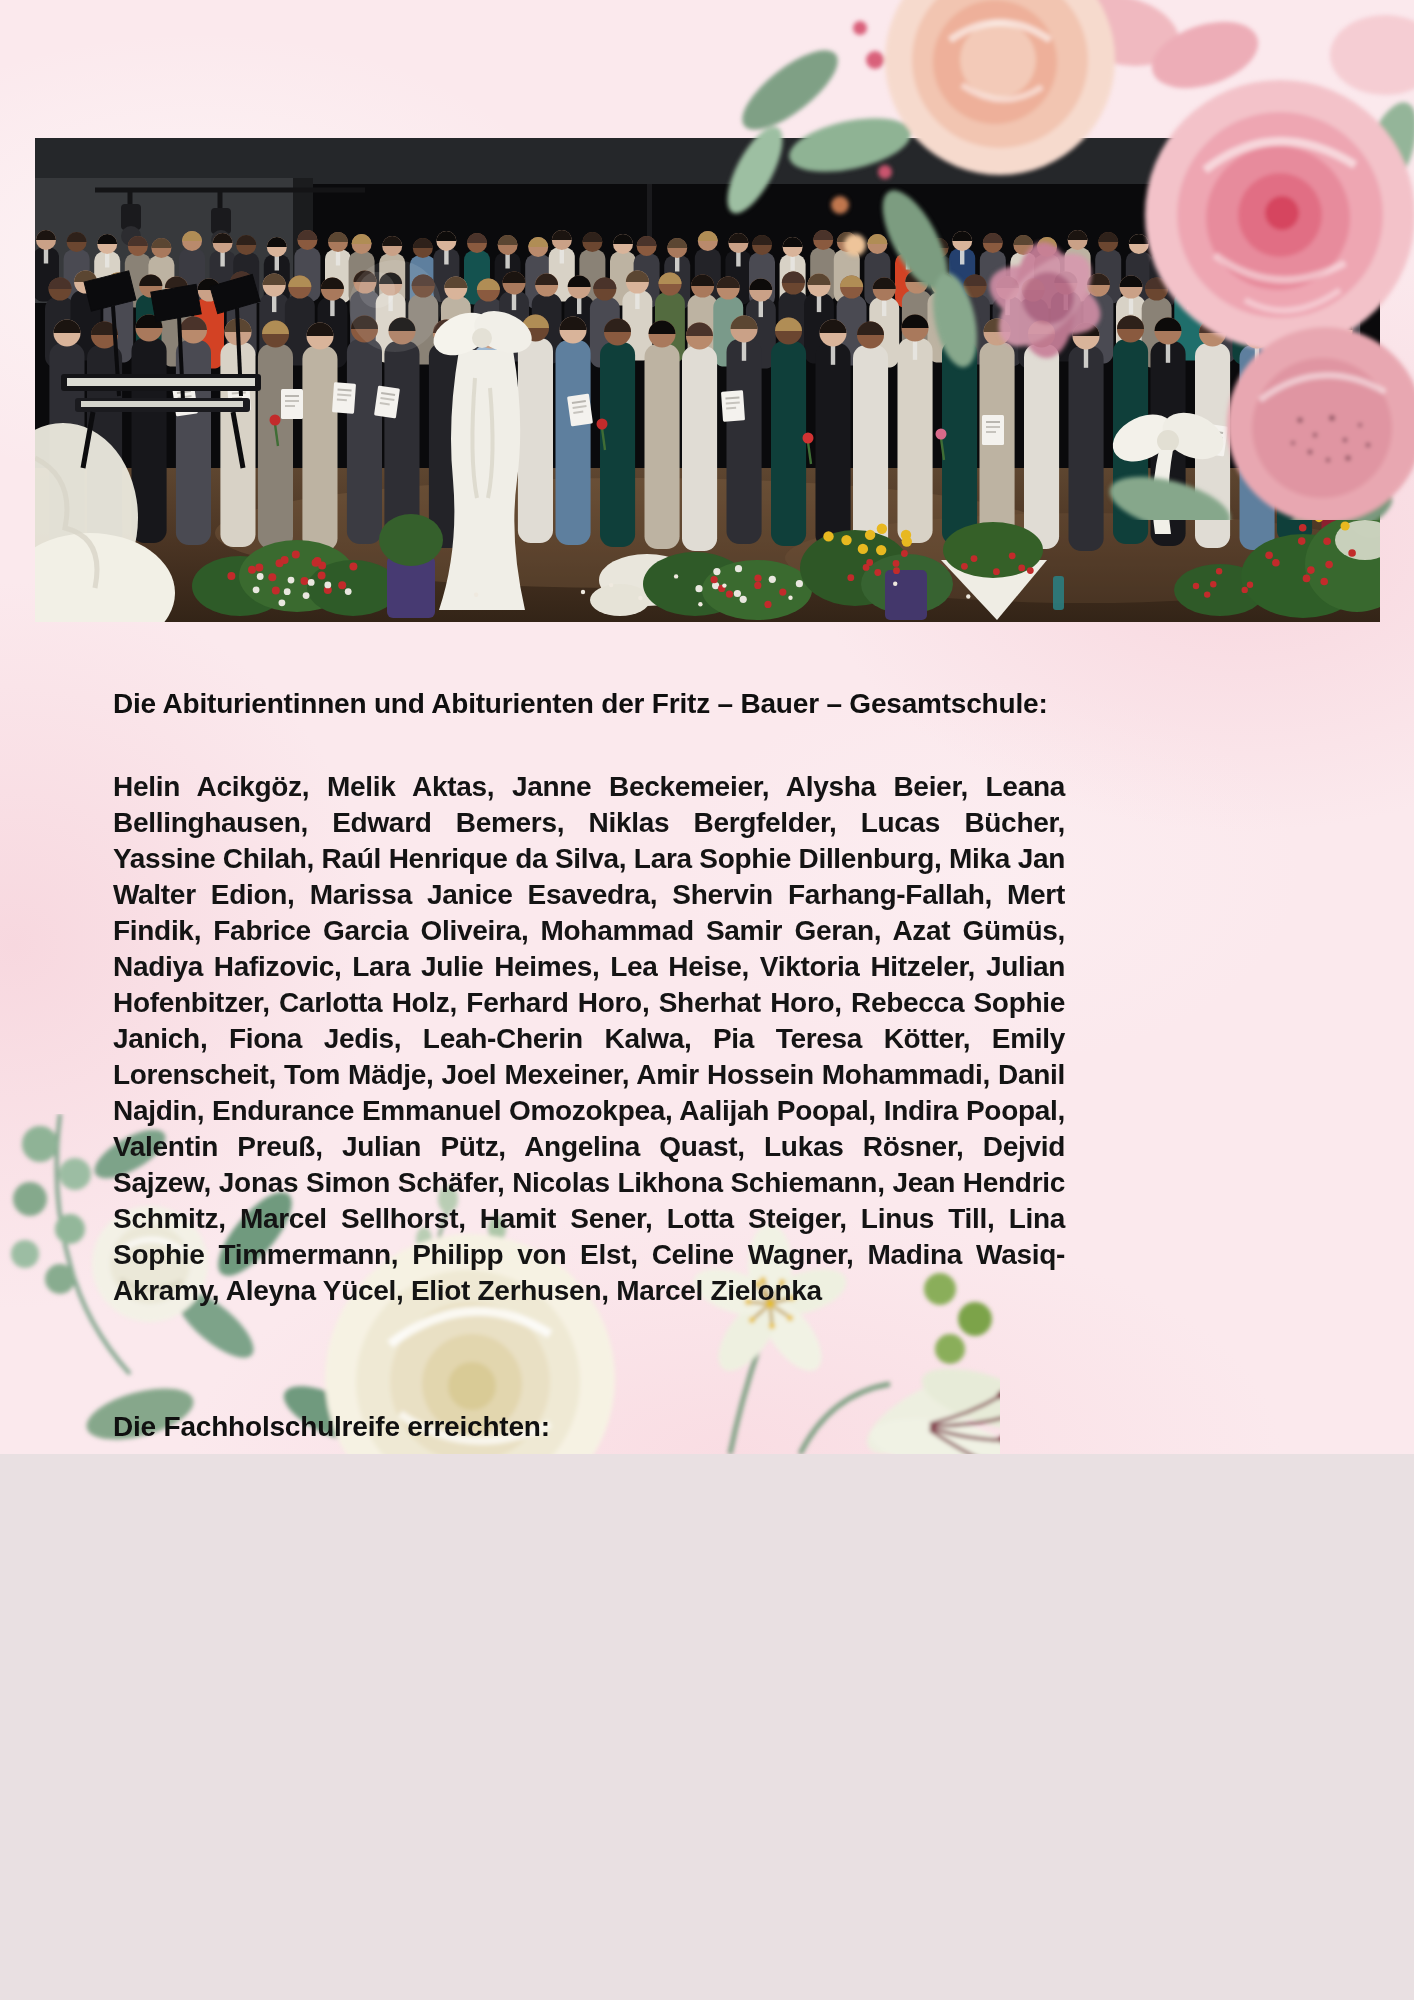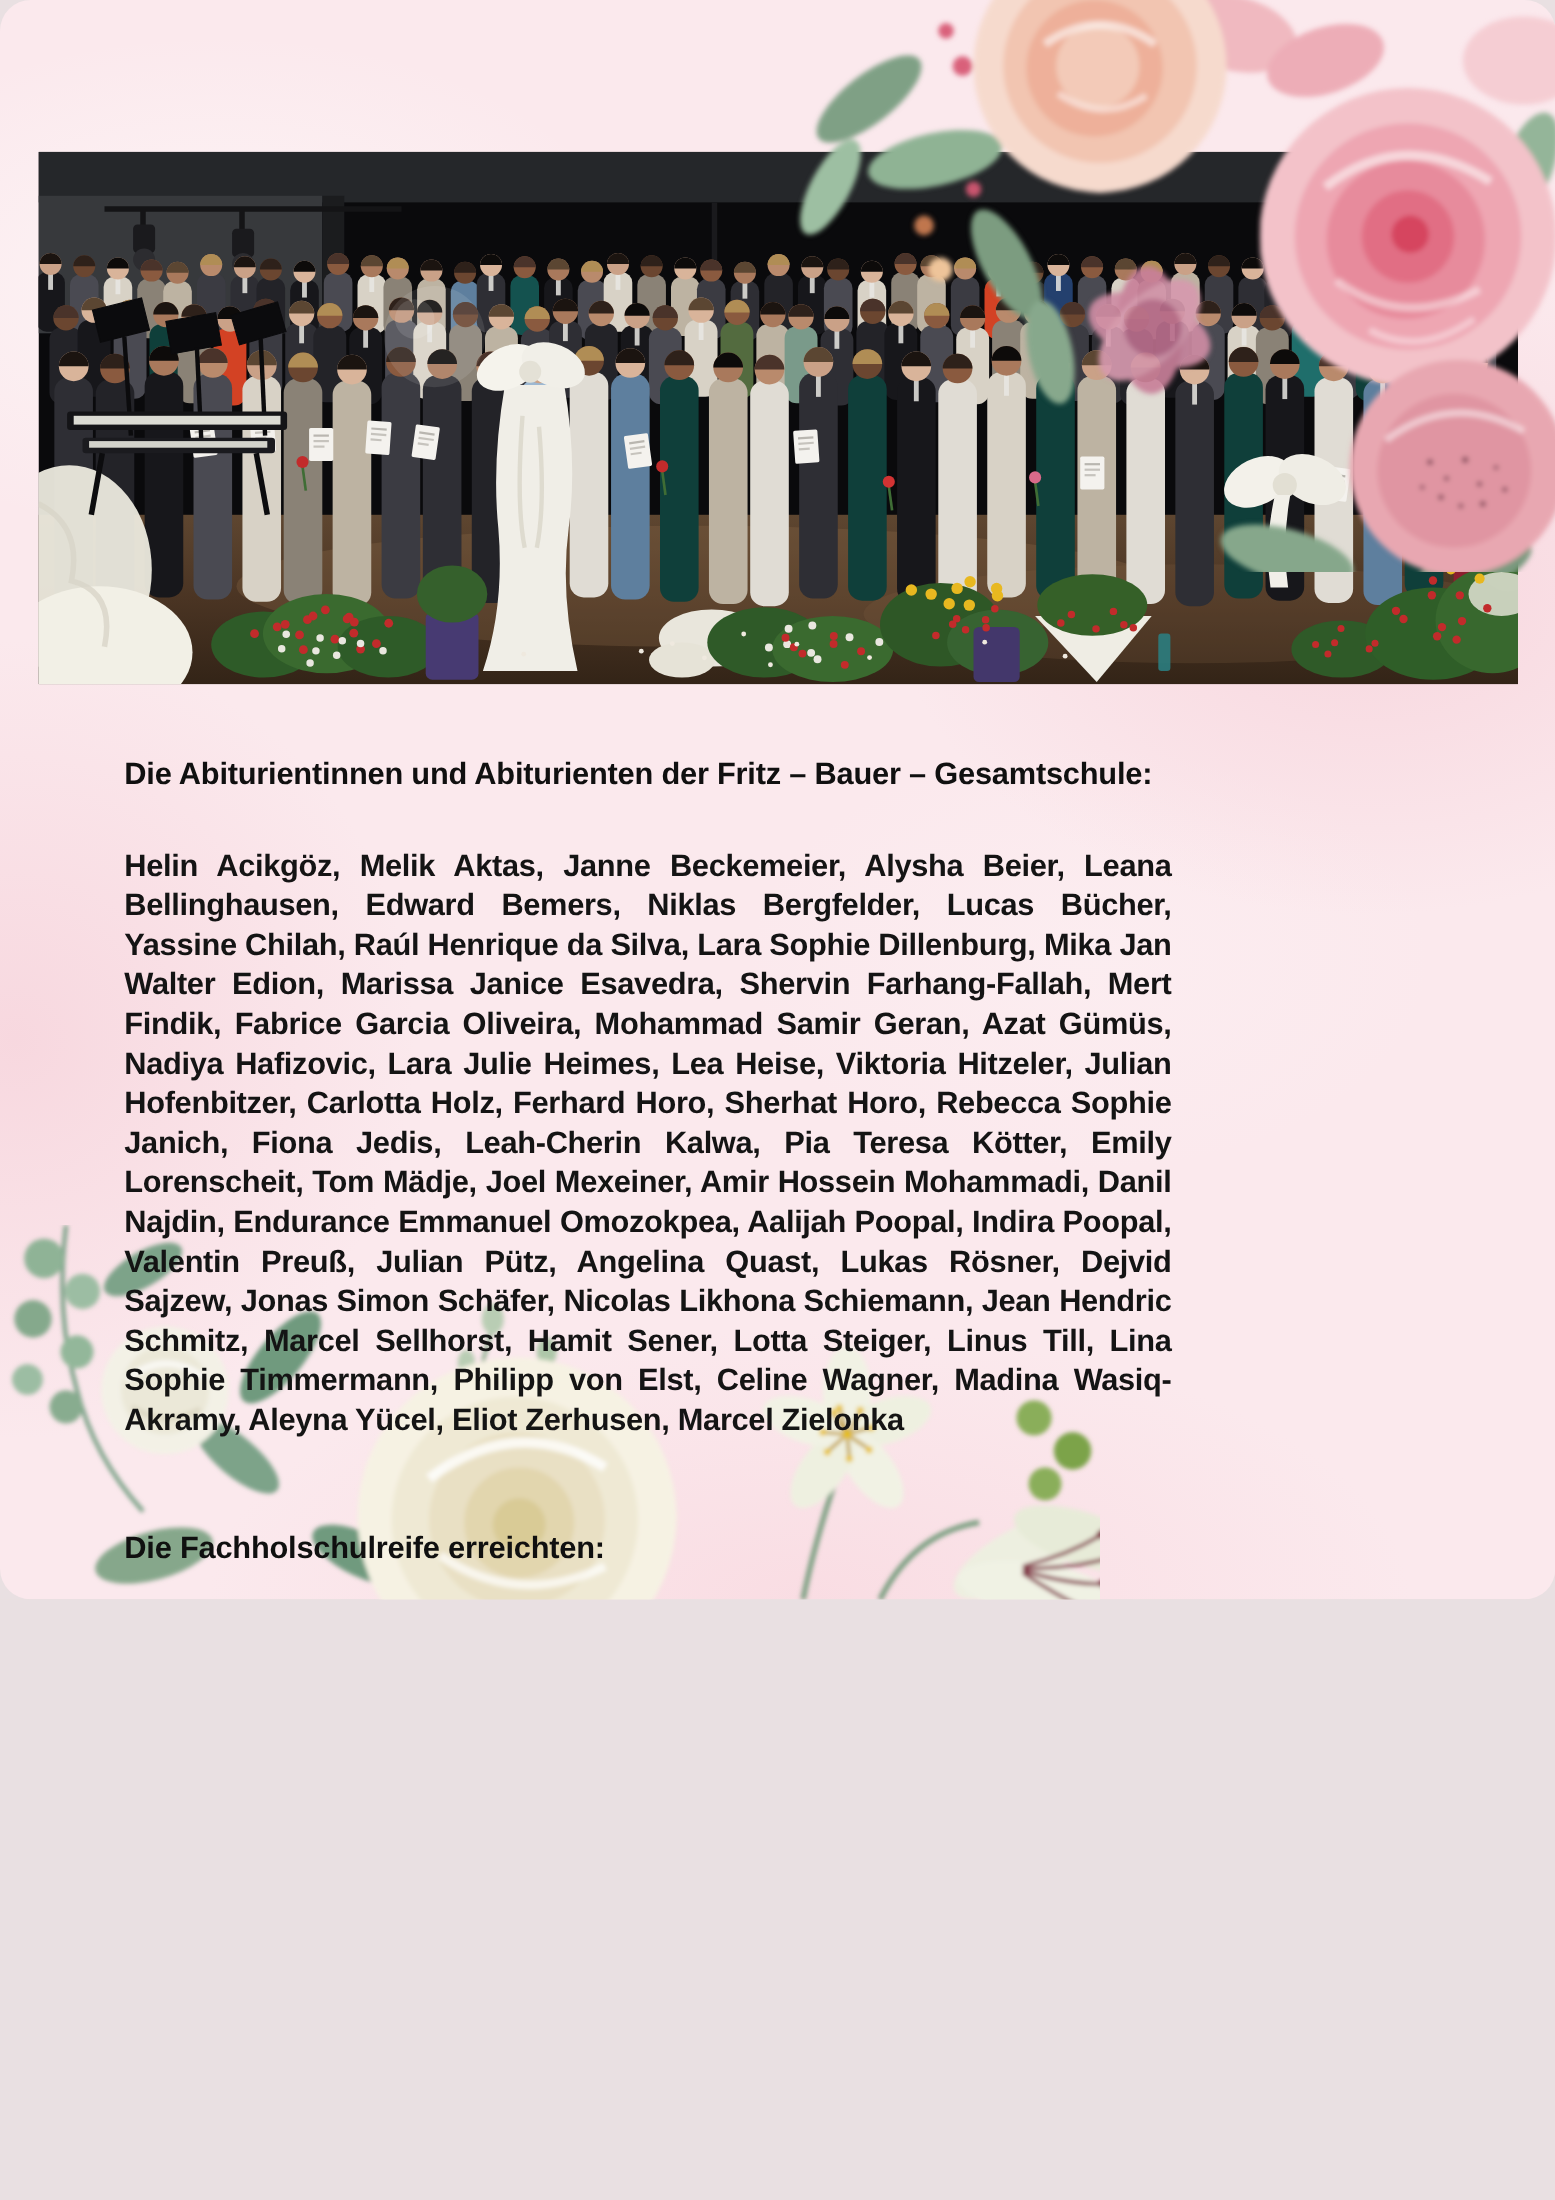--- a/index.html
+++ b/index.html
@@ -6,30 +6,29 @@
   .page{
     position:relative;width:1414px;height:1454px;overflow:hidden;
     font-family:"Liberation Sans","DejaVu Sans",sans-serif;
     background:
       radial-gradient(ellipse 620px 420px at 88% 37%, rgba(244,196,207,.50), transparent 70%),
       radial-gradient(ellipse 520px 520px at 1% 65%, rgba(243,195,206,.45), transparent 70%),
       radial-gradient(ellipse 760px 340px at 52% 100%, rgba(248,211,219,.55), transparent 72%),
       radial-gradient(ellipse 560px 330px at 14% 18%, rgba(253,245,246,.95), transparent 70%),
       radial-gradient(ellipse 420px 260px at 70% 60%, rgba(252,238,241,.8), transparent 75%),
       #fbe9ed;
-    border-radius: 28px;
   }
   .photo{position:absolute;left:35px;top:138px;width:1345px;height:484px;z-index:2;margin:0;}
   .photo svg{display:block;width:100%;height:100%;}
   .floral-tr{position:absolute;top:0;right:0;width:714px;height:520px;z-index:5;pointer-events:none;}
   .floral-bl{position:absolute;left:0;bottom:0;width:1000px;height:340px;z-index:3;pointer-events:none;}
   .content{position:absolute;left:113px;top:686px;width:952px;z-index:4;color:#141414;}
   .content h2{font-size:28px;line-height:1.25;margin:0;font-weight:700;color:#101010;letter-spacing:-0.2px;}
   .content p{font-size:28px;line-height:36px;margin:48px 0 0;text-align:justify;letter-spacing:-0.3px;hyphens:none;font-weight:bold;}
-  .content h2.second{margin-top:80px;}
+  .content h2.second{margin-top:100px;}
 </style>
 </head>
 <body>
 
 <div class="page">
 
   <figure class="photo" aria-label="Gruppenfoto des Abiturjahrgangs auf der Buehne mit Blumenschmuck, Urkunden und weissen Tuellschleifen">
     <svg viewBox="0 0 1345 484" preserveAspectRatio="none">
       <defs>
         <linearGradient id="floorG" x1="0" y1="0" x2="0" y2="1">

